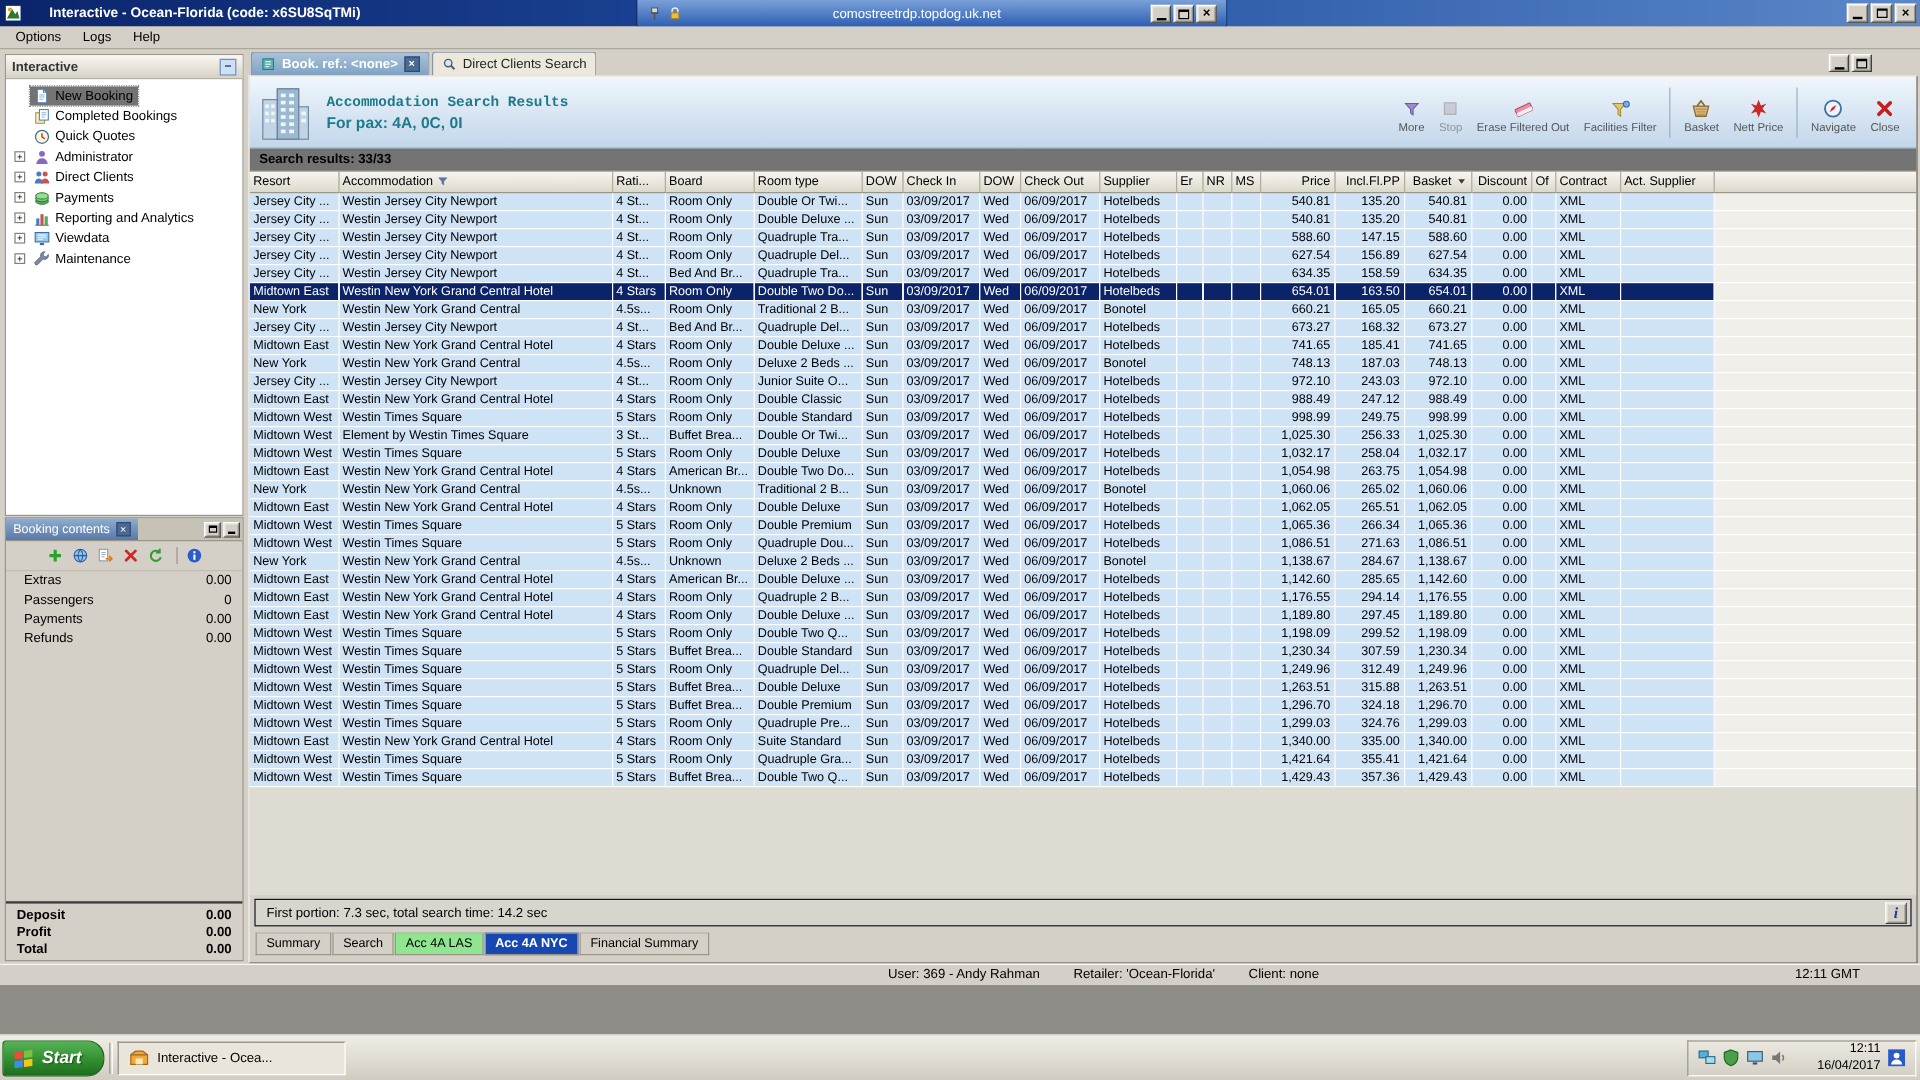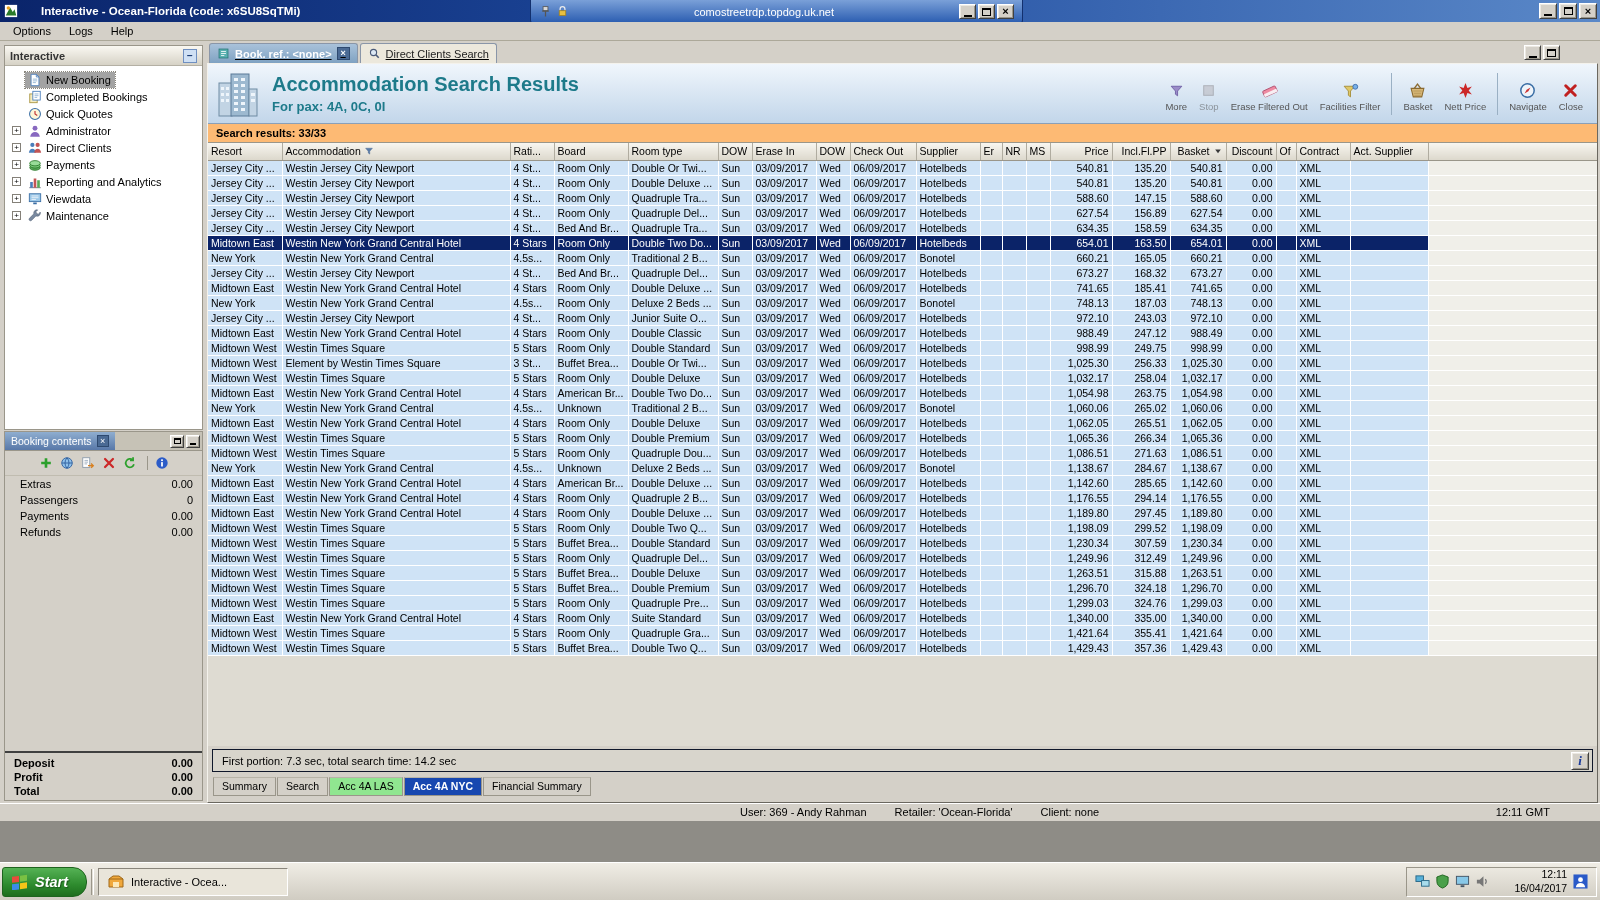--- a/index.html
+++ b/index.html
@@ -48,21 +48,21 @@
     font-weight:bold; color:#333; }
   .panel-header .ph-label { flex:1; }
   .collapse-btn { width:14px; height:14px; background:#cfe0f4; border:1px solid #6f8fc0;
     color:#16366e; font-size:10px; line-height:11px; text-align:center; }
   .tree { padding-top:5px; }
   .tree-item { height:17px; display:flex; align-items:center; }
   .expander { width:9px; height:9px; flex:none; border:1px solid #848078; background:#fff;
     margin-left:7px; font-size:8px; line-height:7px; text-align:center; color:#000; }
   .exp-sp { width:9px; margin-left:7px; flex:none; }
   .ti-body { display:flex; align-items:center; gap:4px; padding:1px 4px 1px 3px; margin-left:4px; white-space:nowrap; }
-  .ti-body.sel { background:#a3a3a3; outline:1px dotted #8a867c; }
+  .ti-body.sel { background:#737373; outline:1px dotted #8a867c; }
 
   
   #booking-panel { position:absolute; left:4px; top:390px; width:199px; height:370px;
     border:1px solid #9a968a; background:#d4d0c8; }
   .bc-header { height:19px; display:flex; align-items:stretch; background:#c6c2b6; border-bottom:1px solid #9a968a; }
   .bc-tab { display:flex; align-items:center; gap:5px; padding:0 6px;
     background:linear-gradient(to bottom,#8fae d0,#5878a8); background:linear-gradient(to bottom,#8faed0,#5878a8);
     color:#fff; font-size:10.5px; }
   .bc-x { width:12px; height:12px; background:#4a6a94; border:1px solid #2e4a70; color:#fff;
     font-size:9px; line-height:10px; text-align:center; }
@@ -71,48 +71,48 @@
   .bc-toolbar { height:25px; display:flex; align-items:center; justify-content:center; gap:7px;
     border-bottom:1px solid #c0bcb0; }
   .bc-tool { display:inline-flex; }
   .bc-tool.sep { border-left:1px solid #9a968a; padding-left:7px; margin-left:3px; }
   .bc-row { display:flex; justify-content:space-between; padding:2px 9px 2px 15px; }
   .bc-totals { position:absolute; left:0; right:0; bottom:0; border-top:2px solid #404040; padding:3px 0 2px; background:#d4d0c8; }
   .bc-trow { display:flex; justify-content:space-between; padding:1px 9px 1px 9px; font-weight:bold; }
 
   
   #tabbar { position:absolute; left:207px; top:0; right:2px; height:22px; display:flex; align-items:flex-end; }
-  .doc-tabs { display:flex; padding-left:2px;text-decoration:underline; }
+  .doc-tabs { display:flex; padding-left:2px; }
   .tab { height:20px; display:flex; align-items:center; gap:5px; padding:0 7px;
     border:1px solid #8a96a8; border-bottom:none; margin-right:2px; border-radius:3px 3px 0 0; white-space:nowrap; }
   .tab.active { background:linear-gradient(to bottom,#a9c2da,#7fa2c2); color:#fff; font-weight:bold; }
   .tab.inactive { background:#ece8dc; color:#222; }
   .tabx { width:13px; height:13px; background:#4a6a94; border:1px solid #2e4a70; color:#fff;
     font-size:9px; line-height:11px; text-align:center; }
   .mdi-btns { margin-left:auto; display:flex; gap:2px; padding-bottom:3px; padding-right:38px; }
   .mdi-btn { width:17px; height:15px; font-size:9px; }
 
   #mainpanel { position:absolute; left:207px; top:22px; right:2px; bottom:0; background:#d4d0c8;
     border:1px solid; border-color:#f4f2ec #6a675f #6a675f #f4f2ec; overflow:hidden; }
 
   #header-band { position:absolute; left:0; right:0; top:0; height:60px;
     background:linear-gradient(to bottom,#f0f6fc,#c2d6ea); border-bottom:1px solid #8aa0b8;
     display:flex; align-items:center; }
   .hb-building { margin-left:10px; }
   .hb-titles { margin-left:14px; color:#1d7a8a; }
-  .hb-title { font-size:20px; font-weight:bold; }
+  .hb-title { font-size:12px; font-weight:bold;font-family:Liberation Mono, monospace; }
   .hb-sub { font-size:13px; font-weight:bold; margin-top:3px; }
   .hb-tools { margin-left:auto; display:flex; align-items:flex-end; padding-right:8px; }
   .vsep { width:1px; height:42px; background:#9ab0c4; margin:0 5px; }
   .tool { display:flex; flex-direction:column; align-items:center; gap:3px; padding:3px 6px;
     color:#555; font-size:9.5px; white-space:nowrap; }
   .tool.disabled { opacity:.55; }
   .tool-label { line-height:1; }
 
-  #results-strip { position:absolute; left:0; right:0; top:60px; height:19px; background:#fdba74;
+  #results-strip { position:absolute; left:0; right:0; top:60px; height:19px; background:#737373;
     border-bottom:1px solid #9a968a; display:flex; align-items:center; padding-left:8px; font-weight:bold; }
 
   #table-area { position:absolute; left:0; right:0; top:79px; bottom:56px; background:#dedbd2; overflow:hidden; }
   #results-table { border-collapse:collapse; table-layout:fixed; font-size:10.5px; width:100%; }
   #results-table th { height:17px; background:linear-gradient(to bottom,#f8f6f0,#dcd8cc);
     border-right:1px solid #b0aca0; border-bottom:1px solid #9a968a; font-weight:normal;
     text-align:left; padding:0 3px; white-space:nowrap; overflow:hidden; }
   #results-table th.num { text-align:right; }
   .th-inner { display:inline-flex; align-items:center; gap:3px; }
   #results-table td { height:14px; line-height:14px; padding:0 3px; background:#cfe3f6;
@@ -597,21 +597,21 @@
                 <th style="width:74px" class=""><span class="th-inner">Resort</span></th>
                 <th style="width:228px" class=""><span class="th-inner">Accommodation<span class="ic" style="width:10px;height:10px">
                       <svg viewBox="0 0 16 16">
                         <path d="M2.5 3.5h11l-4.3 5v4.5l-2.4-1.8V8.5z" fill="#5a7ca8" stroke="#3a5a88" stroke-width=".6"></path>
                       </svg>
                     </span></span></th>
                 <th style="width:44px" class=""><span class="th-inner">Rati...</span></th>
                 <th style="width:74px" class=""><span class="th-inner">Board</span></th>
                 <th style="width:90px" class=""><span class="th-inner">Room type</span></th>
                 <th style="width:34px" class=""><span class="th-inner">DOW</span></th>
-                <th style="width:64px" class=""><span class="th-inner">Erase In</span></th>
+                <th style="width:64px" class=""><span class="th-inner">Check In</span></th>
                 <th style="width:34px" class=""><span class="th-inner">DOW</span></th>
                 <th style="width:66px" class=""><span class="th-inner">Check Out</span></th>
                 <th style="width:64px" class=""><span class="th-inner">Supplier</span></th>
                 <th style="width:22px" class=""><span class="th-inner">Er</span></th>
                 <th style="width:24px" class=""><span class="th-inner">NR</span></th>
                 <th style="width:24px" class=""><span class="th-inner">MS</span></th>
                 <th style="width:62px" class="num"><span class="th-inner">Price</span></th>
                 <th style="width:58px" class="num"><span class="th-inner">Incl.Fl.PP</span></th>
                 <th style="width:56px" class="num"><span class="th-inner">Basket<span class="ic" style="width:10px;height:10px">
                       <svg viewBox="0 0 16 16">

